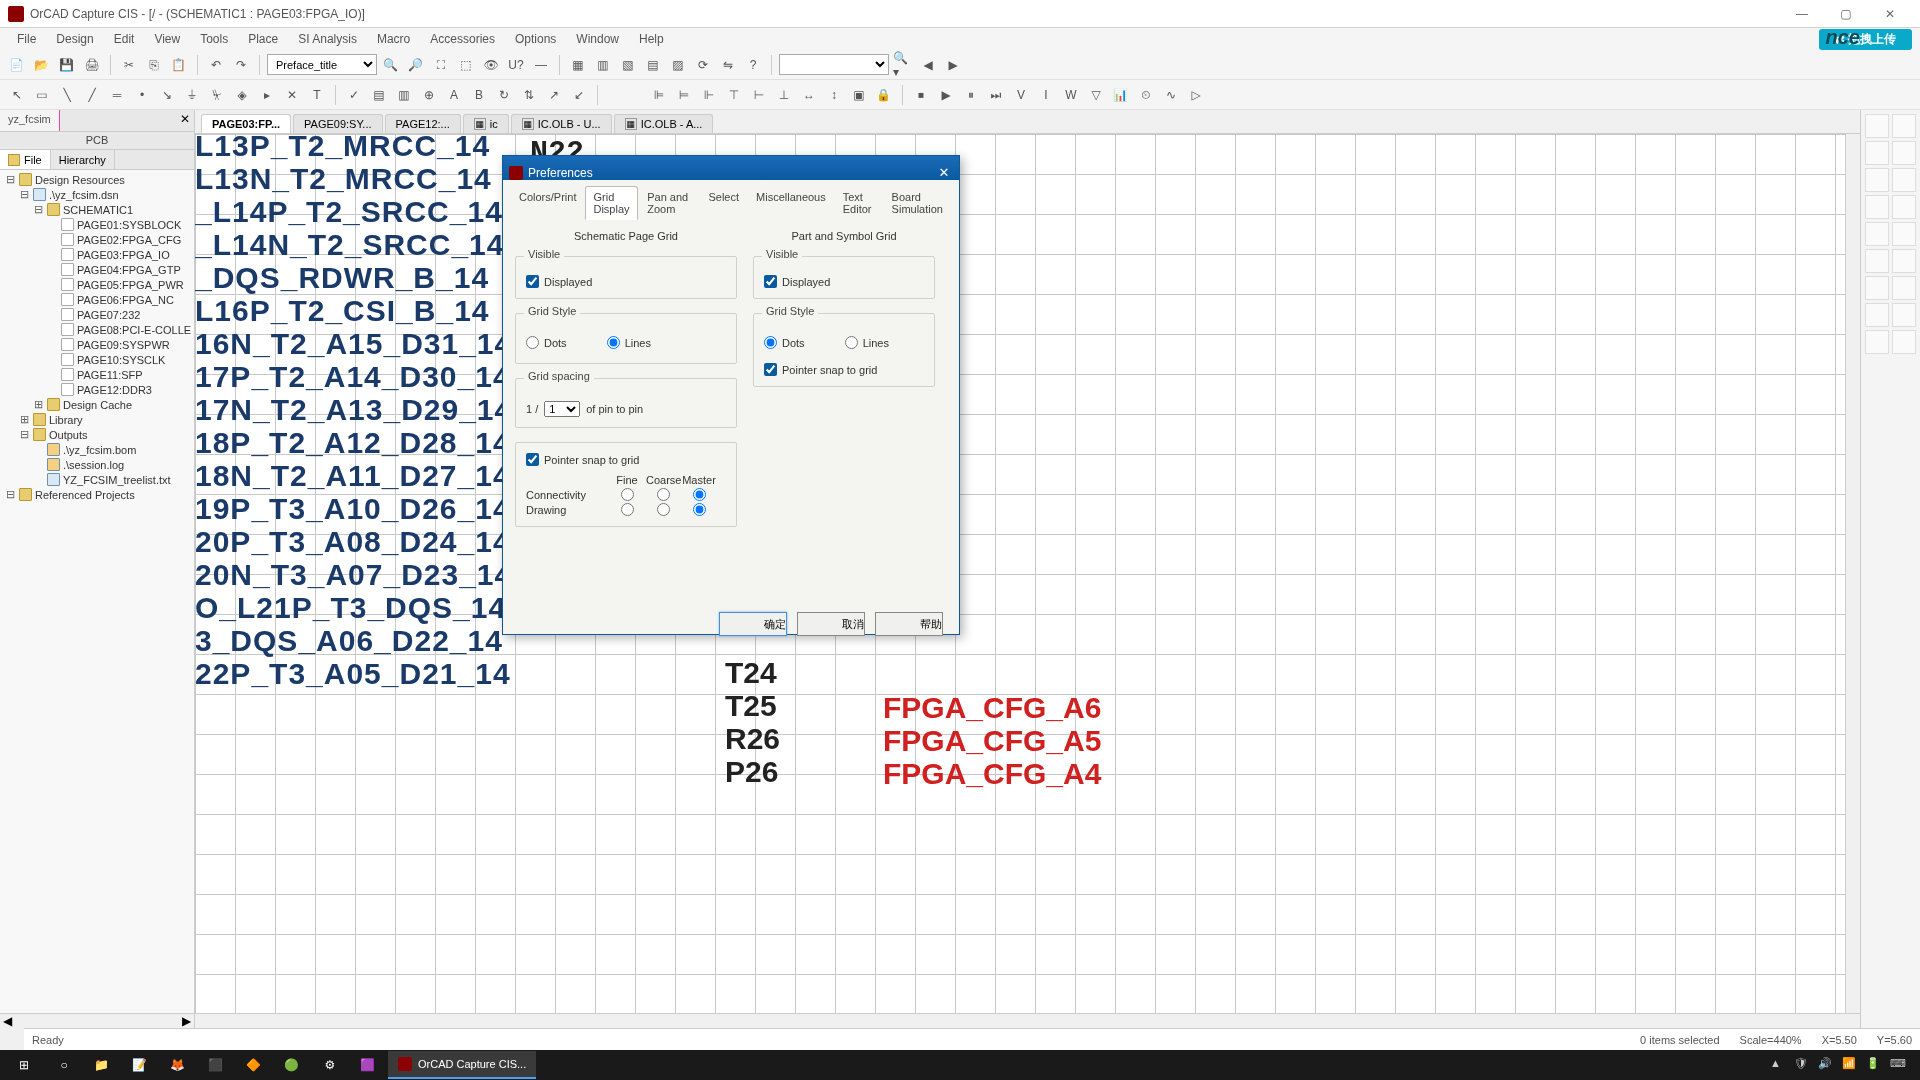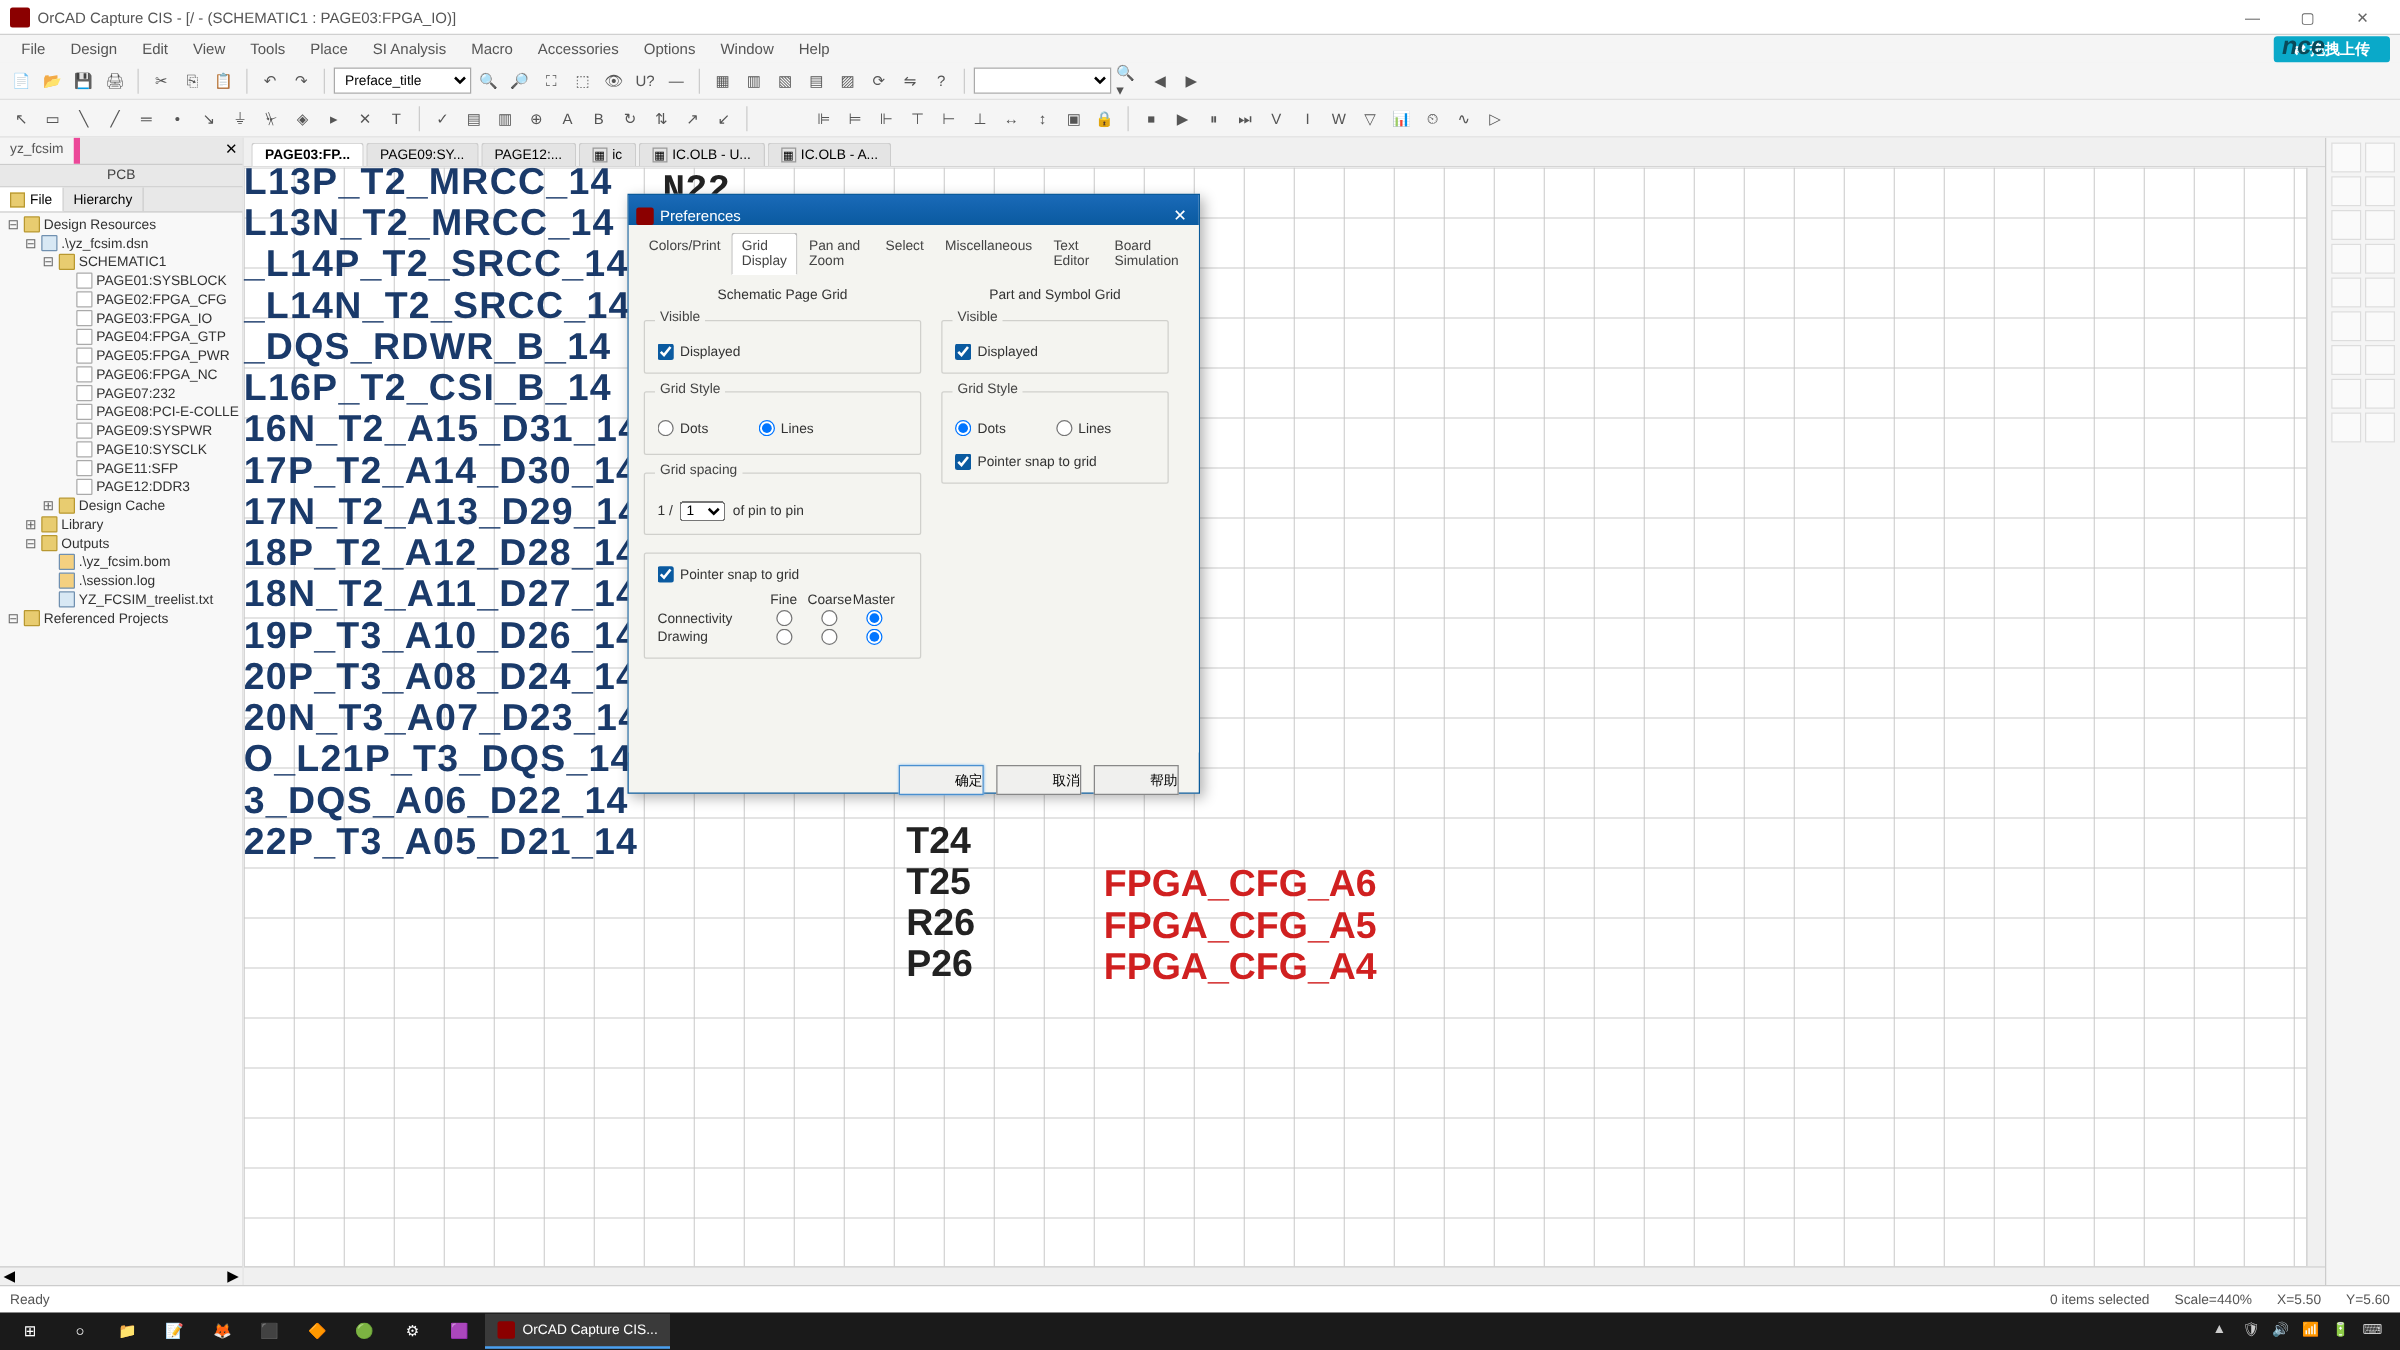--- a/index.html
+++ b/index.html
@@ -23,21 +23,21 @@
 .tbtn { width: 22px; height: 22px; border: 1px solid transparent; display: flex; align-items: center; justify-content: center; cursor: pointer; border-radius: 2px; color:#555; }
 .sep { width: 1px; height: 20px; background: #ccc; margin: 0 4px; }
 .tselect { height: 21px; font-size: 11px; border: 1px solid #aaa; padding: 0 4px; background:#fff; }
 
 
 .main { display: flex; height: calc(100% - 28px - 22px - 30px - 30px - 22px - 30px); }
 
 
 .left { width: 195px; background: #f8f8f8; border-right: 1px solid #ccc; display: flex; flex-direction: column; }
 .left .tabhdr { height: 22px; background: #e8e8e8; display: flex; border-bottom: 1px solid #ccc; }
-.left .tabhdr .t { padding: 3px 8px; font-size: 11px; color: #555; background: #f4f4f4; border-right: 5px solid #ec4899; }
+.left .tabhdr .t { padding: 3px 8px; font-size: 11px; color: #555; background: #f4f4f4; border-right: 1px solid #ec4899; }
 .left .pcb-hdr { height: 18px; background: #e8e8e8; text-align: center; font-size: 11px; color: #444; border-bottom: 1px solid #ccc; padding-top:2px;}
 .left .subtabs { height: 20px; display: flex; background: #e8e8e8; border-bottom: 1px solid #ccc; }
 .left .subtabs .s { padding: 2px 8px; font-size: 11px; border-right: 1px solid #ccc; display:flex; align-items:center; gap:4px; }
 .left .subtabs .s.active{ background:#fff;}
 .tree { flex: 1; overflow: auto; padding: 2px 0; font-size: 11px; color: #333; }
 .tree .n { padding: 1px 0 1px 6px; white-space: nowrap; display: flex; align-items: center; gap: 3px; }
 .tree .n .exp { width: 10px; color: #666; }
 .tree .n .ic { width: 13px; height: 13px; background: #e8cc70; border: 1px solid #b89830; border-radius: 1px; }
 .tree .n .ic.file { background: #d8e8f4; border-color: #7090b0; }
 .tree .n .ic.page { background: #fff; border-color: #aaa; }
@@ -86,21 +86,21 @@
 .radio-row label { display: flex; align-items: center; gap: 5px; }
 .spacing-row { display: flex; align-items: center; gap: 6px; padding-top: 4px; }
 .spacing-row select { width: 36px; font-size: 11px; }
 .snap-table { display: grid; grid-template-columns: 82px 34px 34px 34px; gap: 2px; align-items: center; font-size: 11px; }
 .snap-table .th { text-align: center; }
 .snap-table input[type=radio] { margin: 0 auto; display: block; }
 .dialog .btns { display: flex; justify-content: flex-end; gap: 10px; padding: 10px 16px; }
 .dialog .btns button { width: 68px; height: 24px; font-size: 11px; border: 1px solid #888; background: #f0f0ee; cursor: pointer; text-align: right; }
 .dialog .btns button.primary { border: 1px solid #4a90d0; box-shadow: 0 0 2px #6ab0f0; }
 
-.statusbar { height: 22px; background: #fff; border-top: 1px solid #ccc; display: flex; align-items: center; padding: 0 8px; font-size: 11px; color: #555; gap: 20px; }
+.statusbar { height: 22px; background: #fff; border-top: 1px solid #ccc; display: flex; align-items: center; padding: 0 8px; font-size: 11px; color: #555; gap: 20px; margin-left: 24px; }
 .statusbar .spacer { flex: 1; }
 
 .taskbar { height: 30px; background: #1a1a1a; display: flex; align-items: center; padding: 0 4px; gap: 2px; }
 .taskbar .tb { width: 36px; height: 28px; display: flex; align-items: center; justify-content: center; color: #fff; }
 .taskbar .start { width: 40px; }
 .taskbar .app { height: 28px; padding: 0 10px; display: flex; align-items: center; gap: 6px; color: #fff; font-size: 11px; }
 .taskbar .app.active { background: #3a3a3a; border-bottom: 2px solid #4aa0f0; }
 .taskbar .tray { margin-left: auto; display: flex; align-items: center; gap: 8px; padding-right: 10px; color: #ccc; font-size: 11px; }
 .taskbar .tray .ti { width:16px; height:16px; }
 </style>

